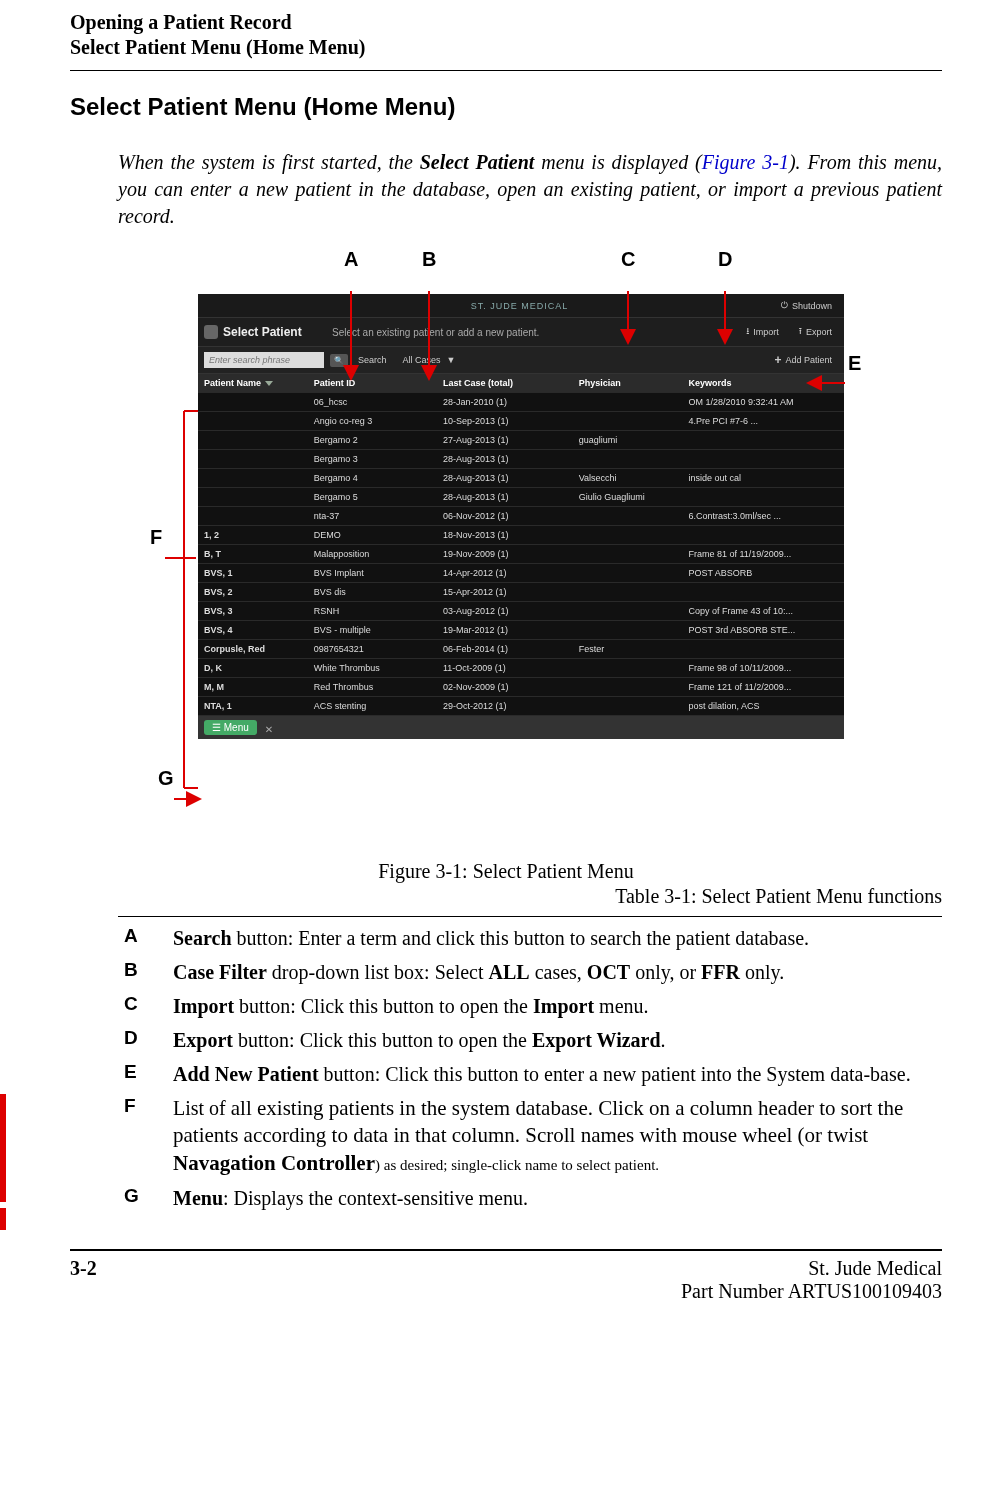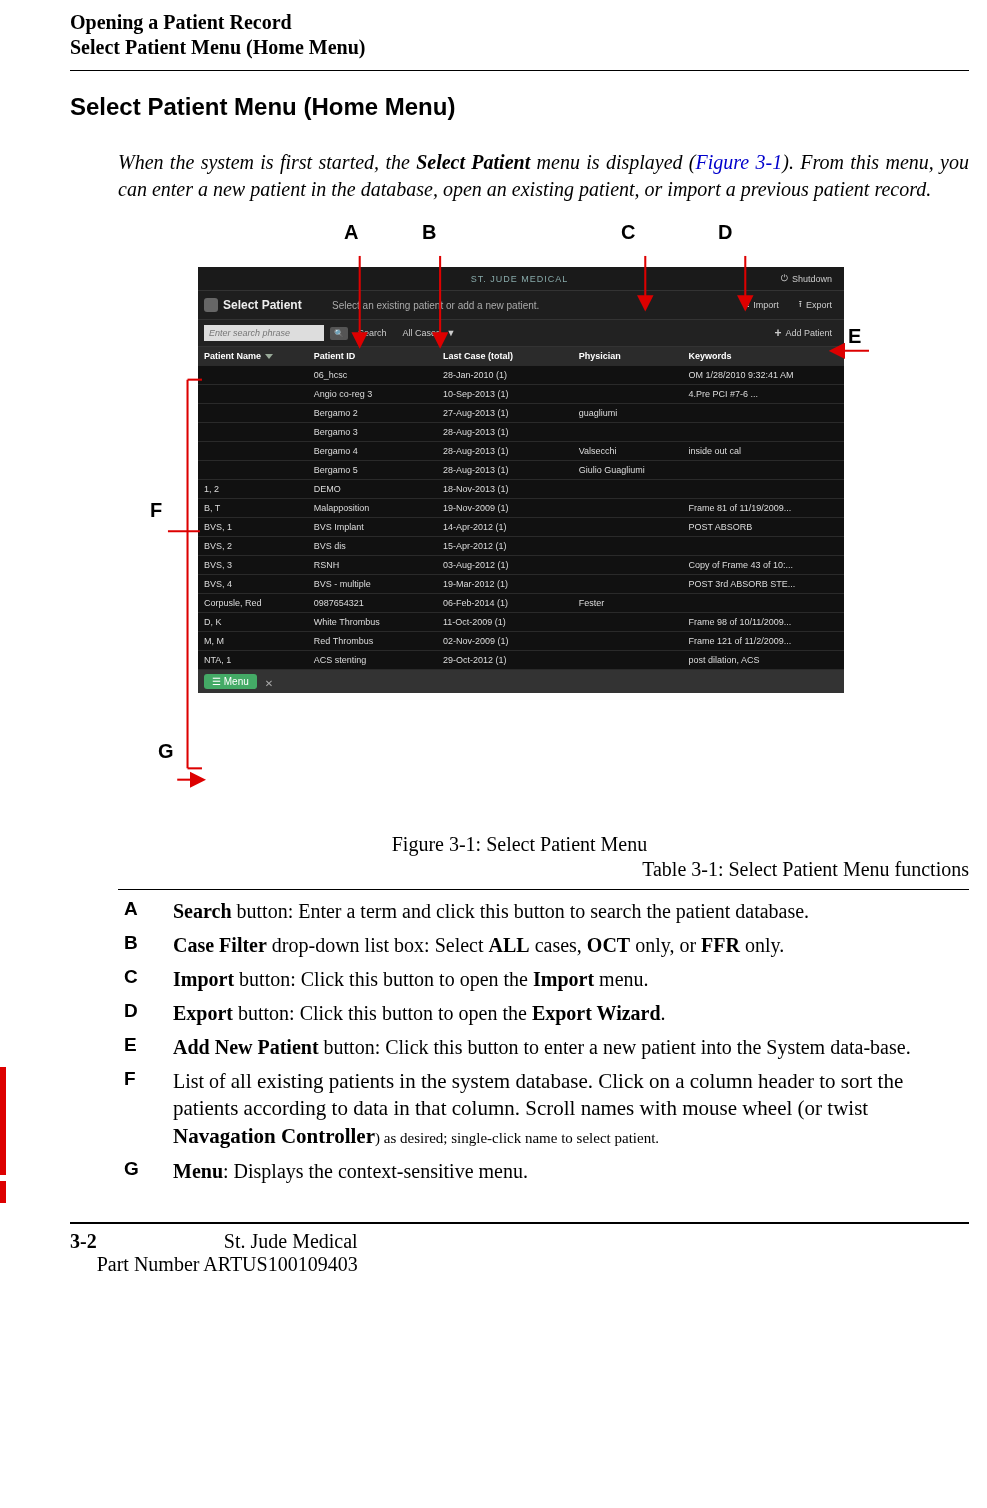--- a/index.html
+++ b/index.html
@@ -5,21 +5,21 @@
   body {
     margin: 0;
     padding: 0;
     font-family: "Times New Roman", Times, serif;
     font-size: 20px;
     color: #000;
     width: 987px;
     background: #fff;
   }
   .page {
-    padding: 10px 18px 30px 70px;
+    padding: 10px 45px 30px 70px;
     box-sizing: border-box;
   }
   .running-header {
     font-weight: bold;
     font-size: 20px;
     line-height: 1.25;
   }
   .rule-thin {
     border: 0;
     border-top: 1.5px solid #000;
@@ -248,27 +248,27 @@
     width: 6px;
     background: #d00;
   }
   .footer-rule {
     border: 0;
     border-top: 2px solid #000;
     margin: 38px 0 6px 0;
   }
   .footer {
     display: flex;
-    justify-content: flex-start;
+    justify-content: space-between;
     font-size: 20px;
   }
   .footer .pg { font-weight: bold; }
   .footer .right { text-align: right; }
   .spacer { flex: 1; }
-  .white-bold { color: #fff; font-weight: normal; }
+  .white-bold { color: #fff; font-weight: bold; }
 </style>
 </head>
 <body>
 
 <div class="page">
 
   <div class="running-header">
     <div>Opening a Patient Record</div>
     <div>Select Patient Menu (Home Menu)</div>
   </div>
@@ -403,20 +403,27 @@
               <td>inside out cal</td>
             </tr>
             <tr>
               <td></td>
               <td>Bergamo 5</td>
               <td>28-Aug-2013  (1)</td>
               <td>Giulio Guagliumi</td>
               <td></td>
             </tr>
             <tr>
+              <td></td>
+              <td>nta-37</td>
+              <td>06-Nov-2012  (1)</td>
+              <td></td>
+              <td>6.Contrast:3.0ml/sec     ...</td>
+            </tr>
+            <tr>
               <td class="white-bold">1, 2</td>
               <td>DEMO</td>
               <td>18-Nov-2013  (1)</td>
               <td></td>
               <td></td>
             </tr>
             <tr>
               <td class="white-bold">B, T</td>
               <td>Malapposition</td>
               <td>19-Nov-2009  (1)</td>

